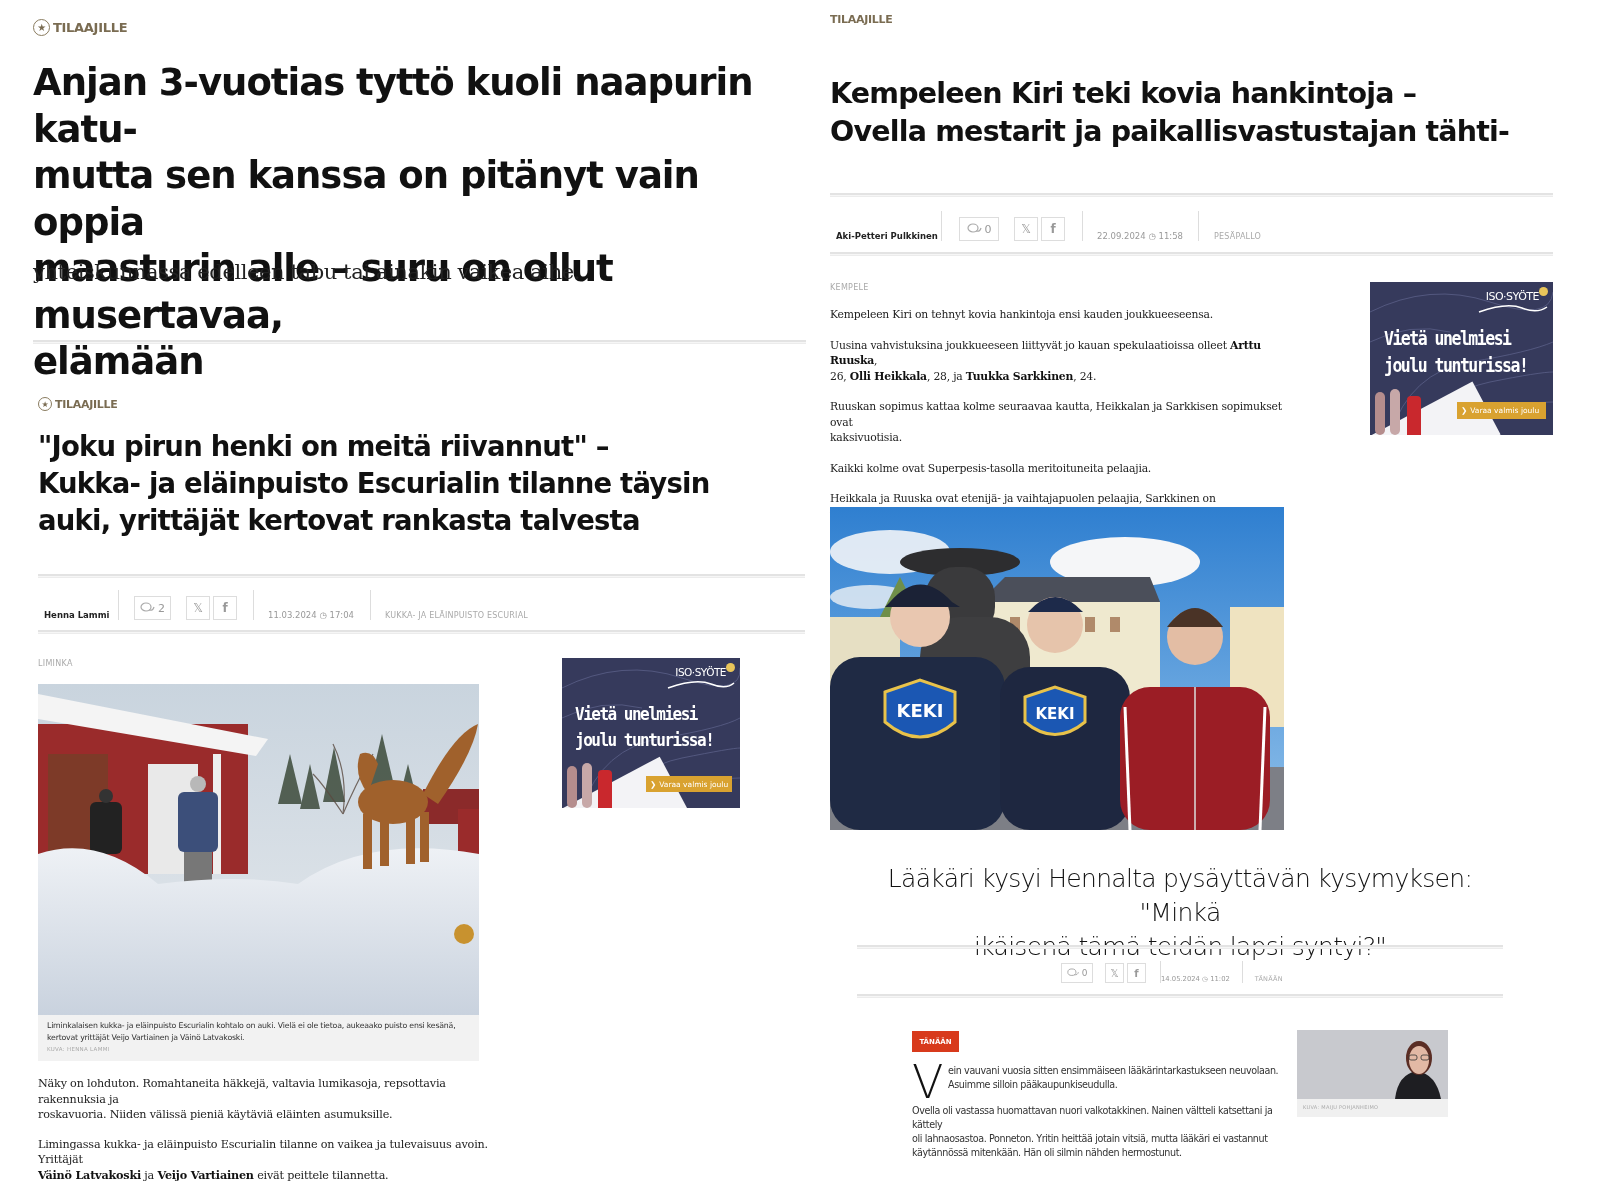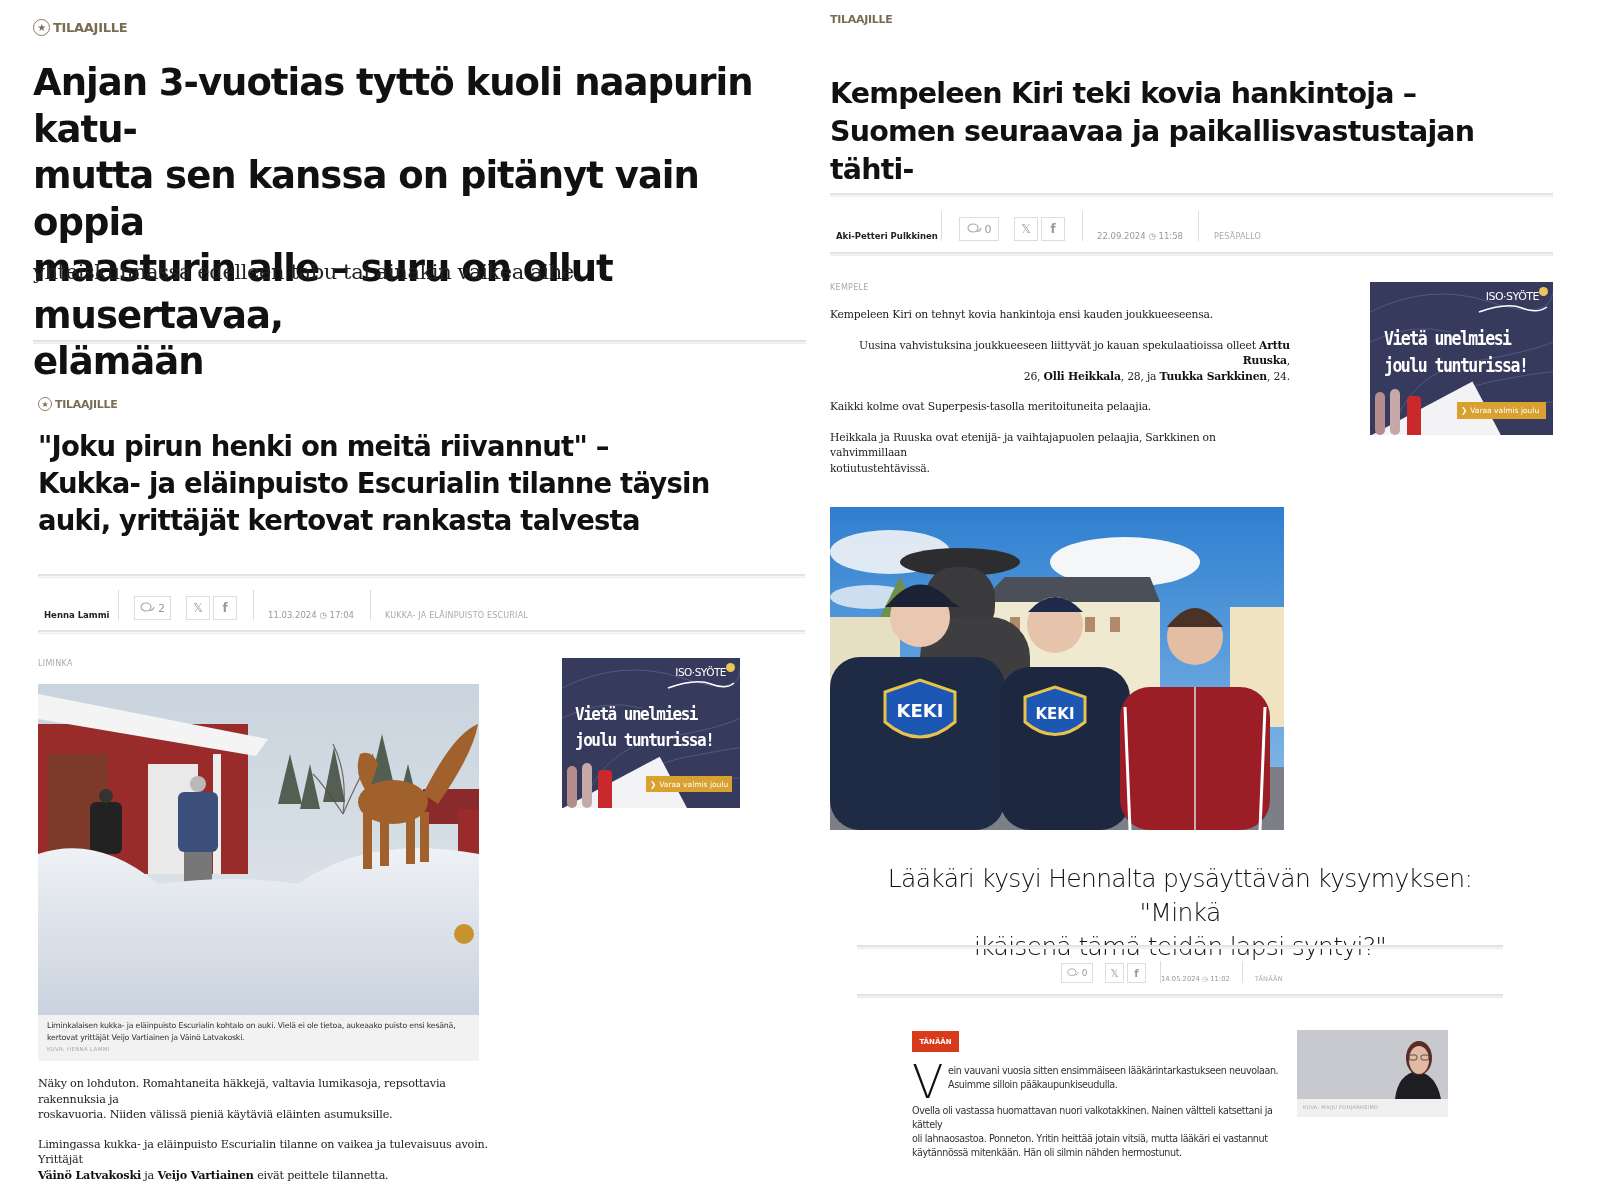--- a/index.html
+++ b/index.html
@@ -219,21 +219,21 @@
     <span>Varaa valmis joulu</span>
   </div>
 </div>
 
 <div class="abs kicker" style="left:830px; top:13px; font-size:11px;">
   <span>TILAAJILLE</span>
 </div>
 
 <div class="abs headline" style="left:830px; top:44px; width:730px; font-size:28.5px; line-height:38px; letter-spacing:-0.8px;margin-top:31px;">
   <div>Kempeleen Kiri teki kovia hankintoja –</div>
-  <div>Suomen seuraavaa ja paikallisvastustajan tähti-</div>
+  <div>Ovella mestarit ja paikallisvastustajan tähti-</div>
 </div>
 
 <div class="abs rule" style="left:830px; top:193px; width:723px;"></div>
 
 <div class="abs meta" style="left:830px; top:211px; height:30px; font-size:8.5px;">
   <span class="author" style="margin-left:6px; width:105px;">Aki-Petteri Pulkkinen</span>
   <span class="sep"></span>
   <span class="box" style="margin-left:17px; width:40px; height:24px; gap:2px; font-size:11px;">
     <svg width="16" height="12" viewBox="0 0 16 12">
         <ellipse cx="6" cy="5" rx="5" ry="4" fill="none" stroke="#aaa" stroke-width="1.2"></ellipse>
@@ -256,23 +256,27 @@
   <span class="sep" style="margin-left:15px;"></span>
   <span class="tag" style="margin-left:15px; font-size:8px;">PESÄPALLO</span>
 </div>
 
 <div class="abs rule" style="left:830px; top:252px; width:723px;"></div>
 
 <div class="abs location" style="left:830px; top:283px; font-size:8px;">KEMPELE</div>
 
 <div class="abs body-text" style="left:830px; top:307px; width:460px; font-size:10.8px; line-height:15.5px;">
   <p style="margin-bottom:15px;">Kempeleen Kiri on tehnyt kovia hankintoja ensi kauden joukkueeseensa.</p>
-  <p style="margin-bottom:15px;text-align:right;">
+  <p style="margin-bottom:15px;">
     <span>Uusina vahvistuksina joukkueeseen liittyvät jo kauan spekulaatioissa olleet </span><b>Arttu Ruuska</b><span>,</span><br>
     <span>26, </span><b>Olli Heikkala</b><span>, 28, ja </span><b>Tuukka Sarkkinen</b><span>, 24.</span>
+  </p>
+  <p style="margin-bottom:15px;">
+    <span style="display:block">Ruuskan sopimus kattaa kolme seuraavaa kautta, Heikkalan ja Sarkkisen sopimukset ovat</span>
+    <span style="display:block">kaksivuotisia.</span>
   </p>
   <p style="margin-bottom:15px;">Kaikki kolme ovat Superpesis-tasolla meritoituneita pelaajia.</p>
   <p>
     <span style="display:block">Heikkala ja Ruuska ovat etenijä- ja vaihtajapuolen pelaajia, Sarkkinen on vahvimmillaan</span>
     <span style="display:block">kotiutustehtävissä.</span>
   </p>
 </div>
 
 <div class="abs ad" style="left:1370px; top:282px; width:183px; height:153px;">
   <svg class="lines" width="183" height="153" viewBox="0 0 183 153">

